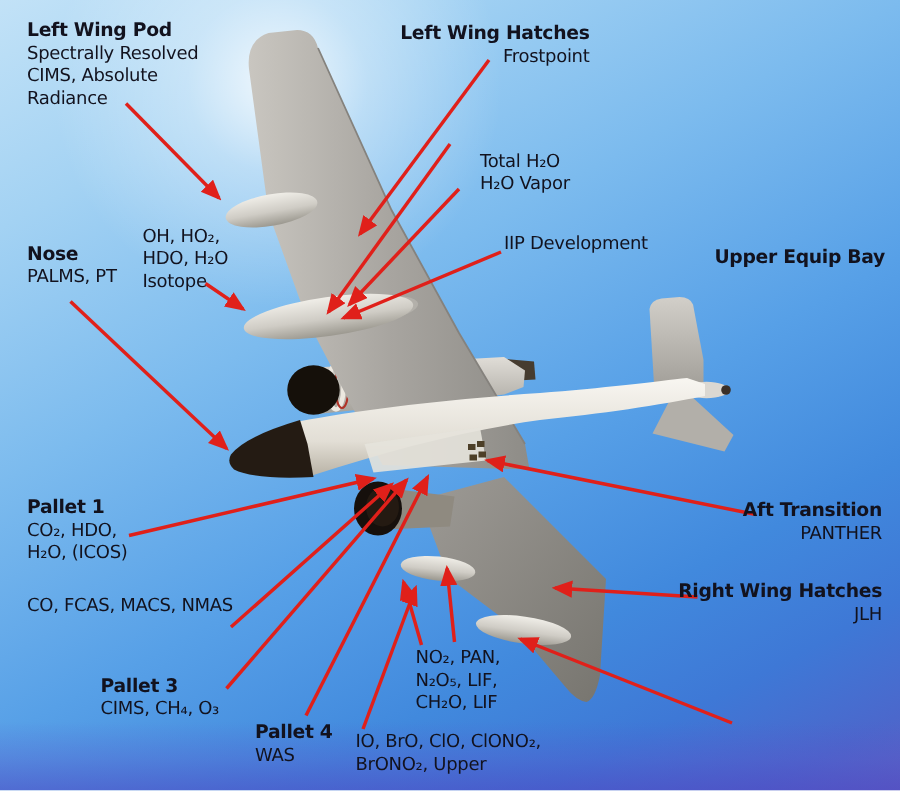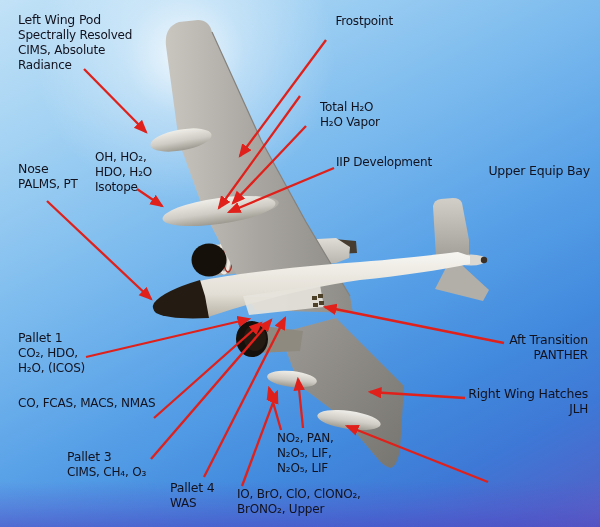--- a/index.html
+++ b/index.html
@@ -17,21 +17,21 @@
     background:linear-gradient(to bottom, rgba(90,80,205,0) 0%, rgba(88,78,200,0.30) 55%, rgba(80,70,195,0.55) 100%);
     pointer-events:none;
   }
   svg{position:absolute;left:0;top:0;z-index:1;}
   .label{
     position:absolute;z-index:2;
     color:#12121e;
     font-size:12px;line-height:1.26;letter-spacing:-0.2px;
     white-space:nowrap;
   }
-  .label .label-title{font-weight:normal;font-size:12.5px;}
+  .label .label-title{font-weight:bold;font-size:12.5px;}
   .r{text-align:right;}
 </style>
 </head>
 <body>
 
 <div id="stage">
 
   <svg width="600" height="527" viewBox="0 0 600 527">
     <defs>
       <marker id="ah" markerWidth="6" markerHeight="6" refX="5" refY="2.5" orient="auto">
@@ -142,20 +142,21 @@
   </svg>
 
   <div class="label" style="left:18px;top:12px">
     <div class="label-title">Left Wing Pod</div>
     <div>Spectrally Resolved</div>
     <div>CIMS, Absolute</div>
     <div>Radiance</div>
   </div>
 
   <div class="label r" style="right:207px;top:14px">
+    <div class="label-title">Left Wing Hatches</div>
     <div>Frostpoint</div>
   </div>
 
   <div class="label" style="left:336px;top:155px">
     <div>IIP Development</div>
   </div>
 
   <div class="label" style="left:320px;top:100px">
     <div>Total H₂O</div>
     <div>H₂O Vapor</div>
@@ -192,21 +193,21 @@
   </div>
 
   <div class="label" style="left:170px;top:480px">
     <div class="label-title">Pallet 4</div>
     <div>WAS</div>
   </div>
 
   <div class="label" style="left:277px;top:431px">
     <div>NO₂, PAN,</div>
     <div>N₂O₅, LIF,</div>
-    <div>N₂O₅, LIF</div>
+    <div>CH₂O, LIF</div>
   </div>
 
   <div class="label" style="left:237px;top:487px">
     <div>IO, BrO, ClO, ClONO₂,</div>
     <div>BrONO₂, Upper</div>
   </div>
 
   <div class="label r" style="right:12px;top:332px">
     <div class="label-title">Aft Transition</div>
     <div>PANTHER</div>

